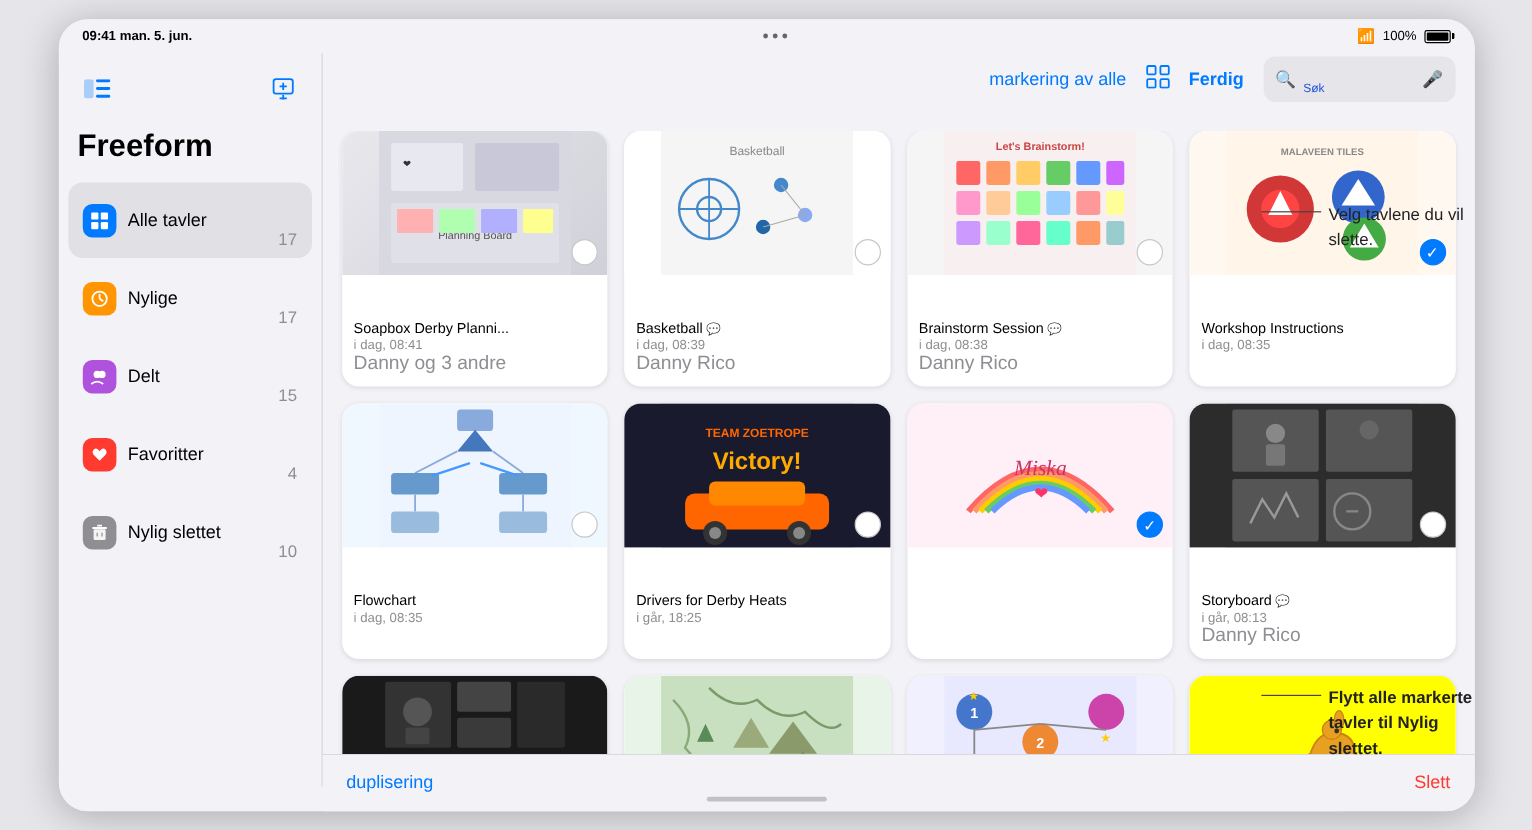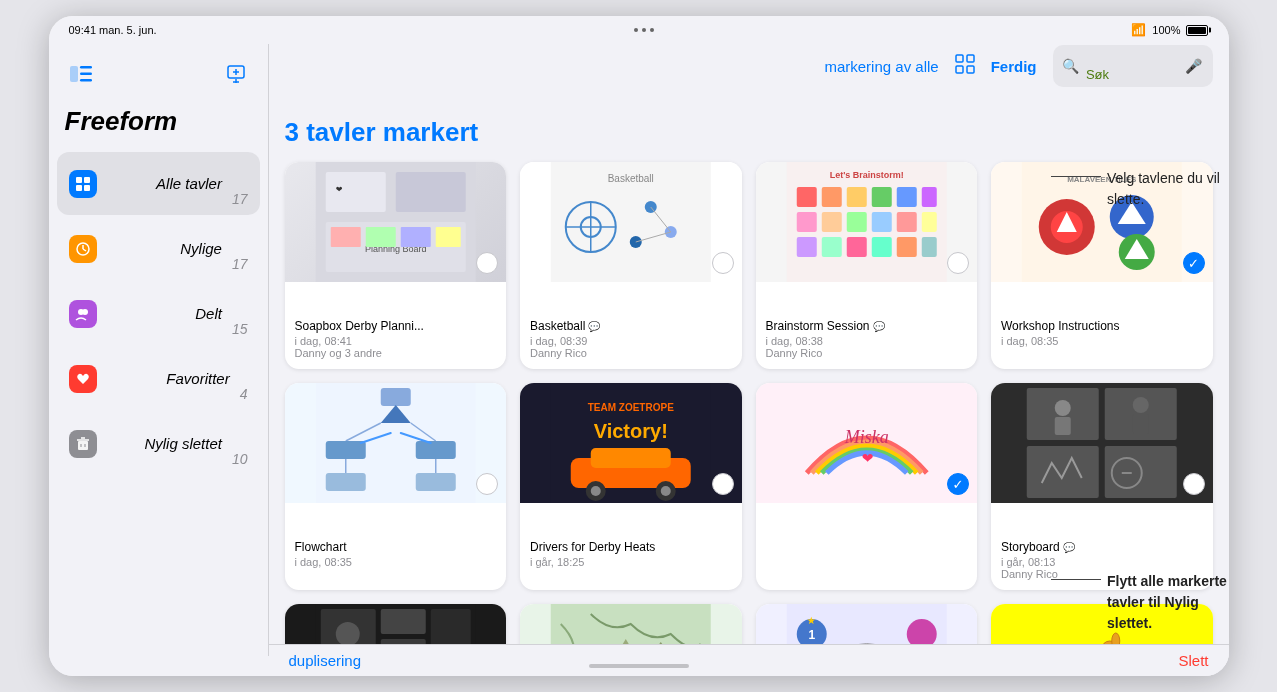--- a/index.html
+++ b/index.html
@@ -29,21 +29,21 @@
       height: 28px;
       background: #f2f2f7;
       display: flex;
       align-items: center;
       justify-content: space-between;
       padding: 0 20px;
       flex-shrink: 0;
     }
     .status-bar-left {
       font-size: 11px;
-      font-weight: 400;
+      font-weight: 700;
       color: #000;
     }
     .status-bar-center {
       display: flex;
       gap: 4px;
     }
     .status-dot {
       width: 4px; height: 4px;
       background: #666;
       border-radius: 50%;
@@ -91,21 +91,20 @@
     }
     
     .sidebar {
       width: 220px;
       background: #f2f2f7;
       border-right: 1px solid #d1d1d6;
       display: flex;
       flex-direction: column;
       padding: 10px 0;
       flex-shrink: 0;
-      font-style: italic;
     }
     .sidebar-icons-row {
       display: flex;
       justify-content: space-between;
       padding: 4px 16px 12px;
     }
     .sidebar-icon-btn {
       width: 32px; height: 32px;
       display: flex;
       align-items: center;
@@ -144,21 +143,20 @@
     .sidebar-item-icon.blue { background: #007aff; }
     .sidebar-item-icon.orange { background: #ff9500; }
     .sidebar-item-icon.purple { background: #af52de; }
     .sidebar-item-icon.red { background: #ff3b30; }
     .sidebar-item-icon.gray { background: #8e8e93; }
     .sidebar-item-label {
       font-size: 15px;
       font-weight: 500;
       color: #000;
       flex: 1;
-      text-align: right;
     }
     .sidebar-item-count {
       font-size: 14px;
       color: #8e8e93;
       margin-top: 31px;
     }
     
     .main-content {
       flex: 1;
       display: flex;
@@ -196,21 +194,21 @@
     .search-bar {
       display: flex;
       align-items: center;
       background: #e5e5ea;
       border-radius: 10px;
       padding: 5px 10px;
       gap: 6px;
       width: 160px;
     }
     .search-bar-icon { color: #8e8e93; font-size: 14px; }
-    .search-bar-text { color: #4d7c0f; font-size: 13px; flex: 1; margin-top: 17px; }
+    .search-bar-text { color: #1d4ed8; font-size: 10px; flex: 1; margin-top: 17px; }
     .search-bar-mic { color: #8e8e93; font-size: 14px; }
     
     .content-area {
       flex: 1;
       overflow-y: auto;
       padding: 0 16px 60px;
     }
     .page-title {
       font-size: 26px;
       font-weight: 700;
@@ -273,33 +271,33 @@
       text-overflow: ellipsis;
     }
     .card-date {
       font-size: 11px;
       color: #8e8e93;
       white-space: nowrap;
       overflow: hidden;
       text-overflow: ellipsis;
     }
     .card-shared {
-      font-size: 11px;
+      font-size: 16px;
       color: #8e8e93;
       white-space: nowrap;
       overflow: hidden;
       text-overflow: ellipsis;
     }
     
     .bottom-bar {
       position: absolute;
       bottom: 0;
       left: 220px;
       right: 0;
-      height: 32px;
+      height: 48px;
       background: #f2f2f7;
       border-top: 1px solid #d1d1d6;
       display: flex;
       align-items: center;
       justify-content: space-between;
       padding: 0 20px;
     }
     .bottom-bar-dup {
       color: #007aff;
       font-size: 15px;
@@ -470,21 +468,20 @@
         </span>
         <span class="top-bar-done">Ferdig</span>
         <div class="search-bar">
           <span class="search-bar-icon">🔍</span>
           <span class="search-bar-text">Søk</span>
           <span class="search-bar-mic">🎤</span>
         </div>
       </div>
 
       <div class="content-area">
-        <div class="page-title">3 tavler markert</div>
 
         <div class="grid">
 
           <div class="card">
             <div class="card-thumb thumb-soapbox">
               <svg class="thumb-art" viewBox="0 0 160 120" xmlns="http://www.w3.org/2000/svg">
                 <rect width="160" height="120" fill="#d8d8e0"></rect>
                 <rect x="10" y="10" width="60" height="40" fill="#e8e8f0" rx="2"></rect>
                 <rect x="80" y="10" width="70" height="40" fill="#c8c8d8" rx="2"></rect>
                 <rect x="10" y="60" width="140" height="50" fill="#e0e0e8" rx="2"></rect>

